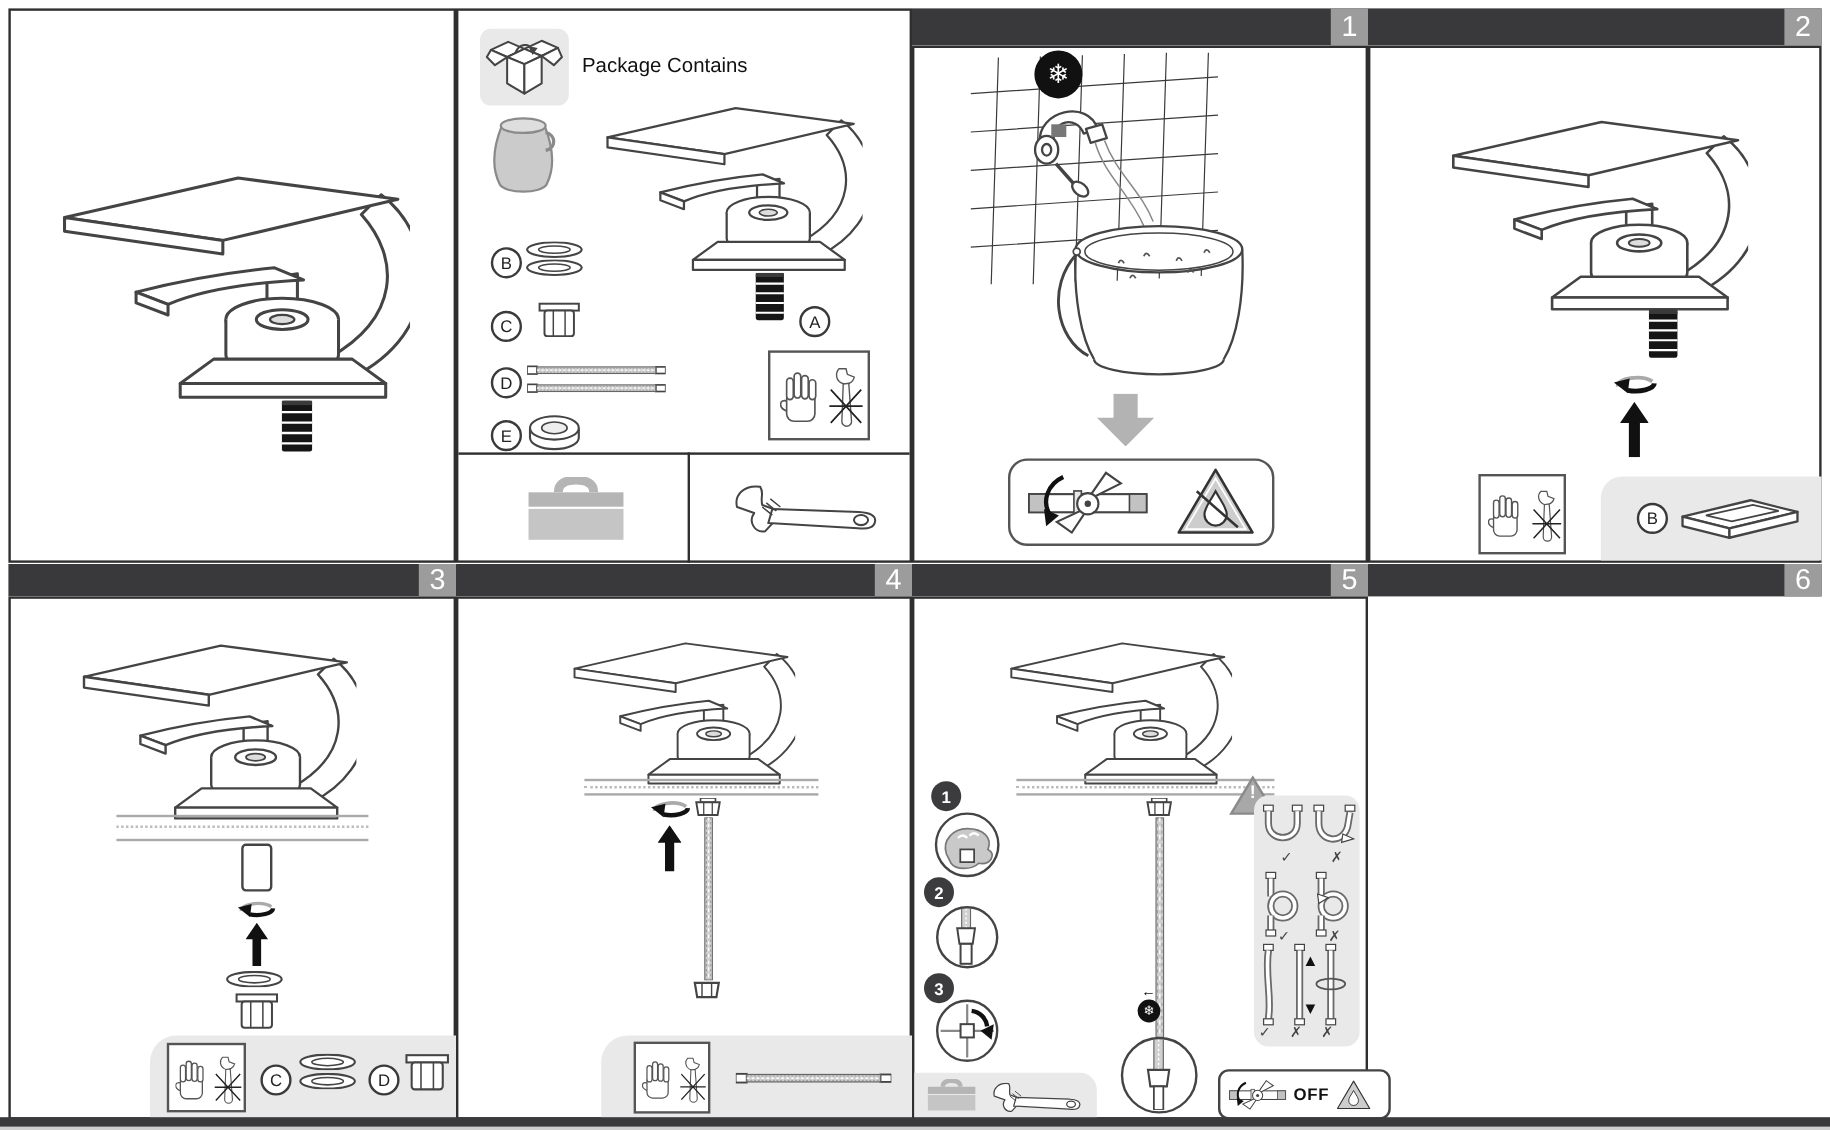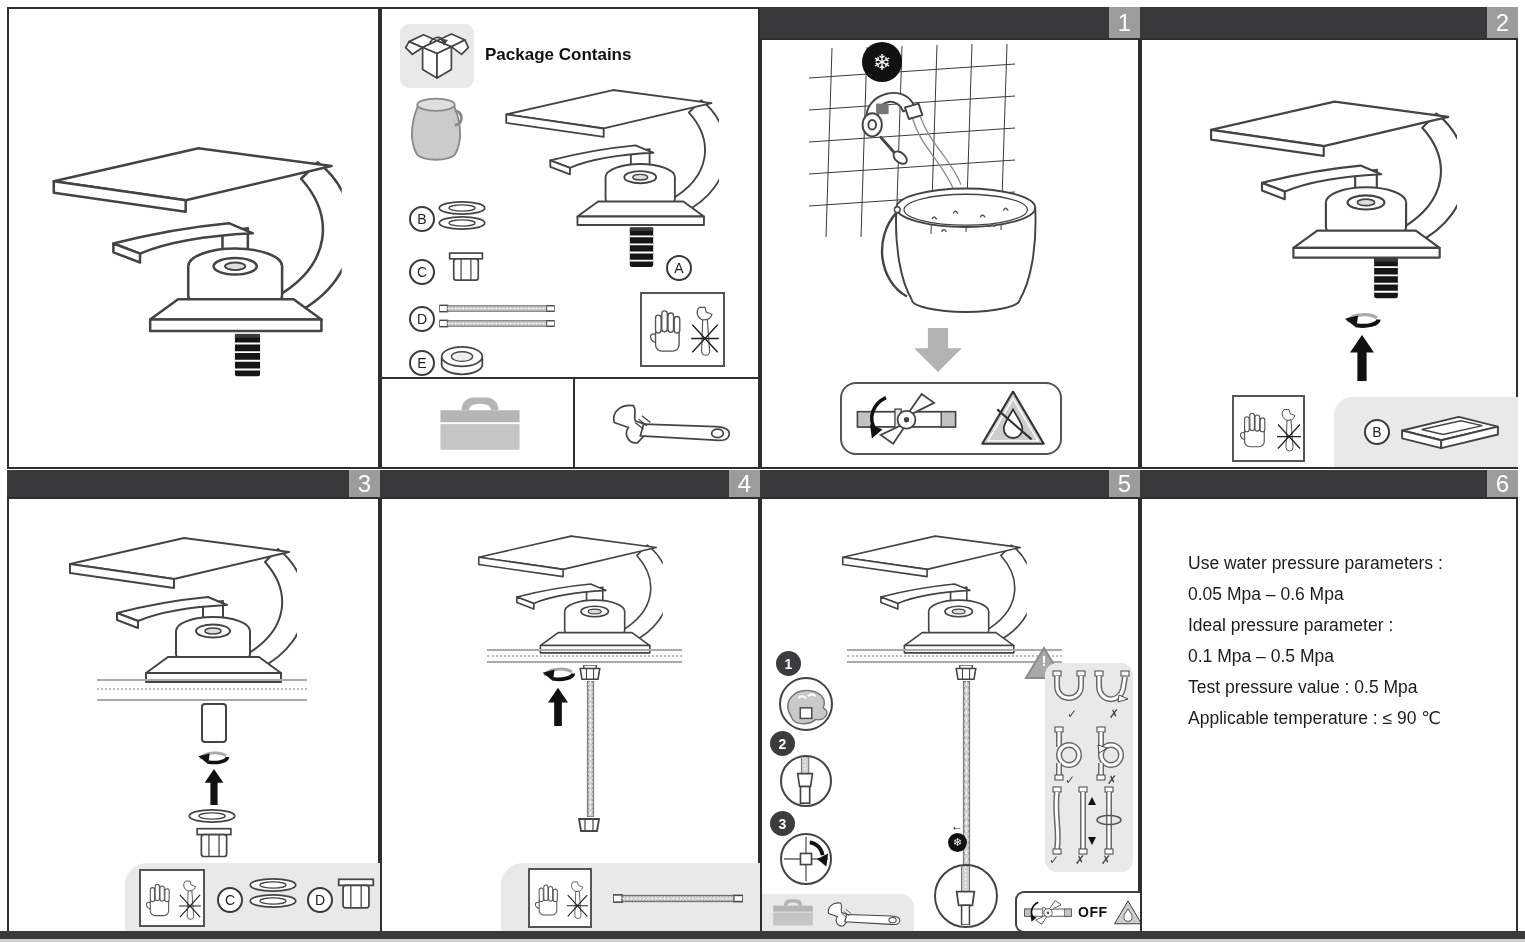--- a/index.html
+++ b/index.html
@@ -15,21 +15,21 @@
        display:flex;align-items:center;justify-content:center;font-size:14px;color:#222;box-sizing:border-box;}
   .handbox{position:absolute;background:#fff;border:2px solid #555;box-sizing:border-box;}
   .badge{position:absolute;background:#111;color:#fff;border-radius:50%;display:flex;align-items:center;
          justify-content:center;font-family:"DejaVu Sans",sans-serif;}
   .nbadge{position:absolute;width:25px;height:25px;background:#3c3c3e;border-radius:50%;color:#fff;
           display:flex;align-items:center;justify-content:center;font-size:14px;font-weight:bold;}
   .circ{position:absolute;border:2px solid #444;border-radius:50%;background:#fff;box-sizing:border-box;overflow:hidden;}
   .cline{position:absolute;background:#aaa;height:2px;}
   .dots{position:absolute;border-top:2px dotted #bbb;height:0;}
   .mark{position:absolute;font-family:"DejaVu Sans",sans-serif;font-size:12px;color:#444;}
-  .title{font-size:17px;font-weight:700;color:#111;}
+  .title{font-size:17px;font-weight:400;color:#111;}
   .p6line{height:31px;font-size:17.5px;color:#1c1c1c;white-space:nowrap;
           font-family:"Liberation Sans","DejaVu Sans",sans-serif;}
   .offbox{position:absolute;border:2px solid #444;border-radius:9px;background:#fff;display:flex;
           align-items:center;gap:5px;padding:0 6px;box-sizing:border-box;}
   .offtxt{font-size:14px;font-weight:bold;color:#111;letter-spacing:0.5px;}
   .ln{fill:#fff;stroke:#444;stroke-width:2;stroke-linejoin:round;}
   svg{display:block;}
 </style>
 </head>
 <body>
@@ -566,27 +566,17 @@
   <div class="gbox" style="left:0;top:395px;width:152px;height:39px;border-radius:0 14px 0 0">
     <svg class="abs" style="left:8px;top:5px" width="46" height="28" viewBox="0 0 100 60">
           <use href="#sym-toolbox"></use>
         </svg>
     <svg class="abs" style="left:62px;top:8px" width="82" height="26" viewBox="0 0 150 50">
           <use href="#sym-awrench"></use>
         </svg>
   </div>
 </section>
 
-<section class="panel" style="left:1140px;top:497px;width:378px;height:436px">
-  <div class="abs" style="left:46px;top:54px">
-    <div class="p6line">Use water pressure parameters :</div>
-    <div class="p6line">0.05 Mpa – 0.6 Mpa</div>
-    <div class="p6line">Ideal pressure parameter :</div>
-    <div class="p6line">0.1 Mpa – 0.5 Mpa</div>
-    <div class="p6line">Test pressure value : 0.5 Mpa</div>
-    <div class="p6line">Applicable temperature : ≤ 90 ℃</div>
-  </div>
-</section>
 
 <div class="abs" style="left:0;top:931px;width:1525px;height:8px;background:#3a3a3c"></div>
 <div class="abs" style="left:0;top:939px;width:1525px;height:3px;background:#cfcfcf"></div>
 
 </div>
 
 </body></html>

